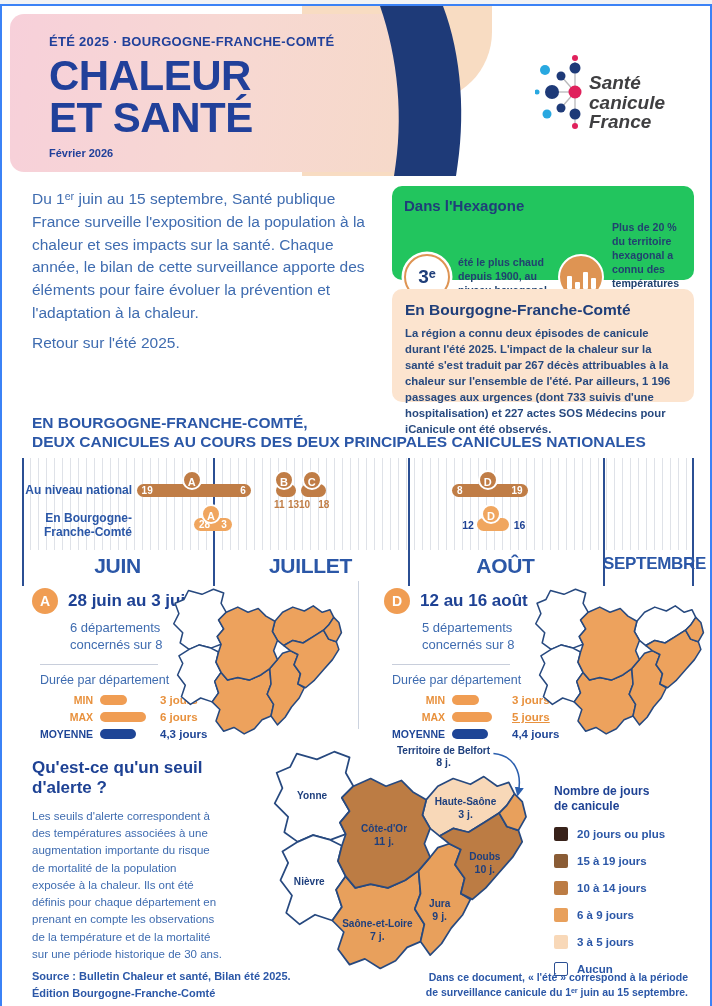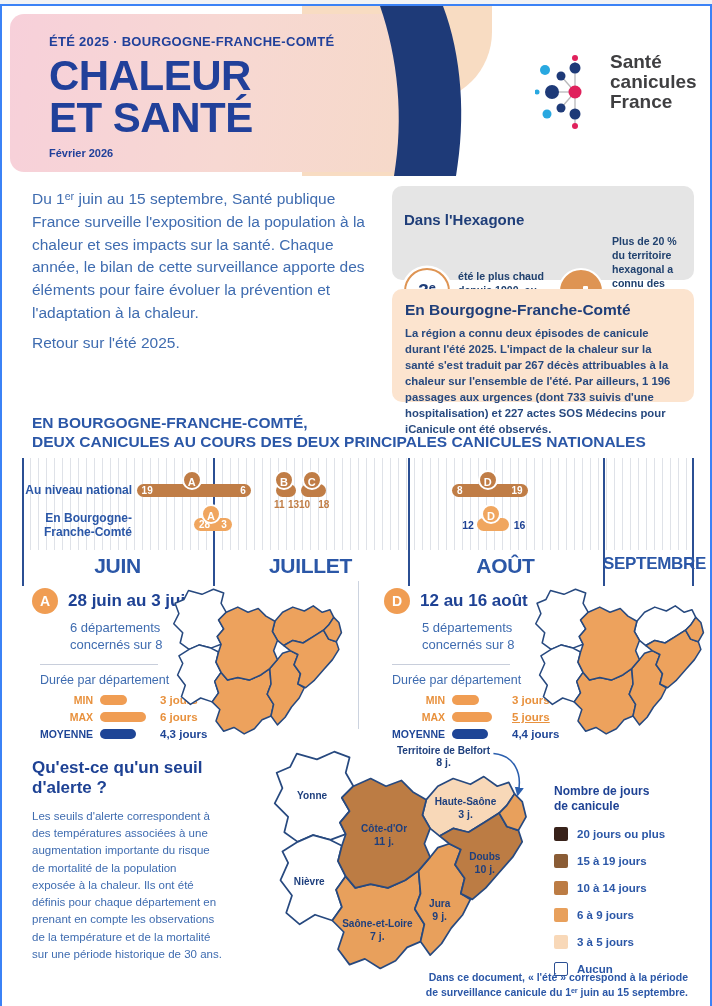--- a/index.html
+++ b/index.html
@@ -12,33 +12,33 @@
   .peach-block { position:absolute; left:300px; top:0; width:190px; height:96px;
                  background:#f8dcc2; border-radius:0 0 70px 0; }
   .peach-under { position:absolute; left:300px; top:0; width:112px; height:170px; background:#f8dcc2; }
   .pink-panel { position:absolute; left:8px; top:8px; width:396px; height:158px; border-radius:14px;
                 background:linear-gradient(100deg,#f7d0da 0%,#f7d8d2 55%,#f6d9c9 100%); }
   .arc-svg { position:absolute; left:0; top:0; }
   .hd-text { position:absolute; left:47px; top:28px; color:#21409a; }
   .hd-eyebrow { font-size:13px; font-weight:700; letter-spacing:.3px; }
   .hd-title { font-size:42px; font-weight:800; line-height:1.0; letter-spacing:-.5px; margin-top:6px; }
   .hd-date { font-size:11px; font-weight:700; margin-top:8px; }
-  .logo { position:absolute; left:533px; top:46px; display:flex; align-items:flex-start; gap:21px; }
+  .logo { position:absolute; left:533px; top:46px; display:flex; align-items:flex-end; gap:0;font-style:italic; }
   .logo-text { color:#3f3f41; font-weight:700; font-size:19px; line-height:1.04; }
 
   
   .intro-left { position:absolute; left:30px; top:182px; width:342px; color:#3f6cb0; }
   .intro-p { font-size:15.5px; line-height:1.47; }
   .intro-p2 { font-size:15.5px; margin-top:9px; }
   .sub-head { color:#1e4294; font-weight:800; font-size:16px; }
   .canicule { margin-top:38px; }
   .small-text { font-size:11.5px; line-height:1.45; margin-top:6px; color:#3f6cb0; }
 
   .hex-card { position:absolute; left:390px; top:180px; width:302px; height:94px;
-              background:#e5e5e5; border-radius:10px; padding:25px 12px; }
+              background:#22c55e; border-radius:10px; padding:11px 12px; }
   .hex-title { color:#1f3e79; font-weight:800; font-size:15px; }
   .hex-row { display:flex; align-items:center; gap:8px; margin-top:7px; }
   .circle-stat { flex:0 0 46px; width:46px; height:46px; border-radius:50%; background:#fff;
                  border:2px solid #de9453; box-shadow:0 0 0 2.5px #fff; display:flex;
                  align-items:center; justify-content:center; color:#1f3e79; font-weight:800; font-size:19px; }
   .circle-bars { flex:0 0 46px; width:46px; height:46px; border-radius:50%; background:#de9453;
                  border:2.5px solid #fff; display:flex; align-items:flex-end; justify-content:center;
                  gap:3px; padding-bottom:9px; }
   .circle-bars i { display:block; width:5px; background:#fff; border-radius:1px; }
   .hex-stat-text { color:#21426f; font-size:10.6px; line-height:1.32; font-weight:600; }
@@ -138,21 +138,21 @@
         <circle cx="40" cy="74" r="3" fill="#e0215c"></circle>
         <circle cx="17" cy="40" r="7" fill="#1e3a78"></circle>
         <circle cx="26" cy="24" r="4.5" fill="#1e3a78"></circle>
         <circle cx="26" cy="56" r="4.5" fill="#1e3a78"></circle>
         <circle cx="10" cy="18" r="5" fill="#29a8e0"></circle>
         <circle cx="12" cy="62" r="4.5" fill="#29a8e0"></circle>
         <circle cx="2" cy="40" r="2.5" fill="#29a8e0"></circle>
       </svg>
       <div class="logo-text">
         <div>Santé</div>
-        <div>canicules</div>
+        <div>canicule</div>
         <div>France</div>
       </div>
     </div>
   </div>
 
   <div class="intro-left">
     <p class="intro-p">Du 1ᵉʳ juin au 15 septembre, Santé publique France surveille l'exposition de la population à la chaleur et ses impacts sur la santé. Chaque année, le bilan de cette surveillance apporte des éléments pour faire évoluer la prévention et l'adaptation à la chaleur.</p>
     <p class="intro-p2">Retour sur l'été 2025.</p>
   </div>
 
@@ -366,15 +366,17 @@
           <div class="legend-sw" style="background: rgb(248, 216, 184);"></div>
           <div class="legend-lab">3 à 5 jours</div>
         </div>
         <div class="legend-item">
           <div class="legend-sw empty"></div>
           <div class="legend-lab">Aucun</div>
         </div>
       </div>
   </div>
 
+  <div class="footer-left">Source : Bulletin Chaleur et santé, Bilan été 2025.
+Édition Bourgogne-Franche-Comté</div>
   <div class="footer-right">Dans ce document, « l'été » correspond à la période de surveillance canicule du 1ᵉʳ juin au 15 septembre.</div>
 
 </div>
 
 </body></html>

